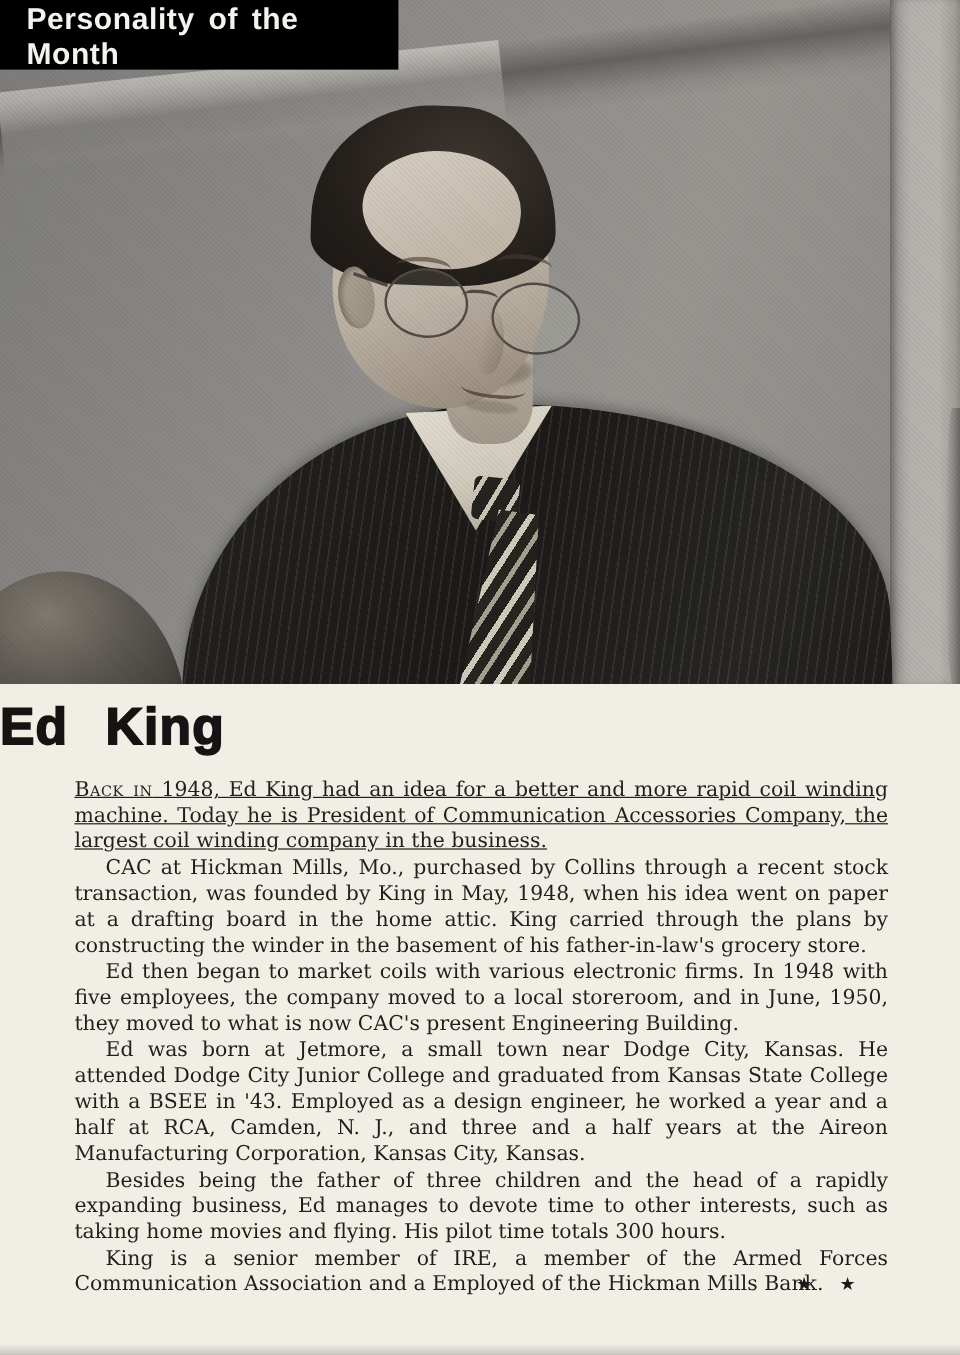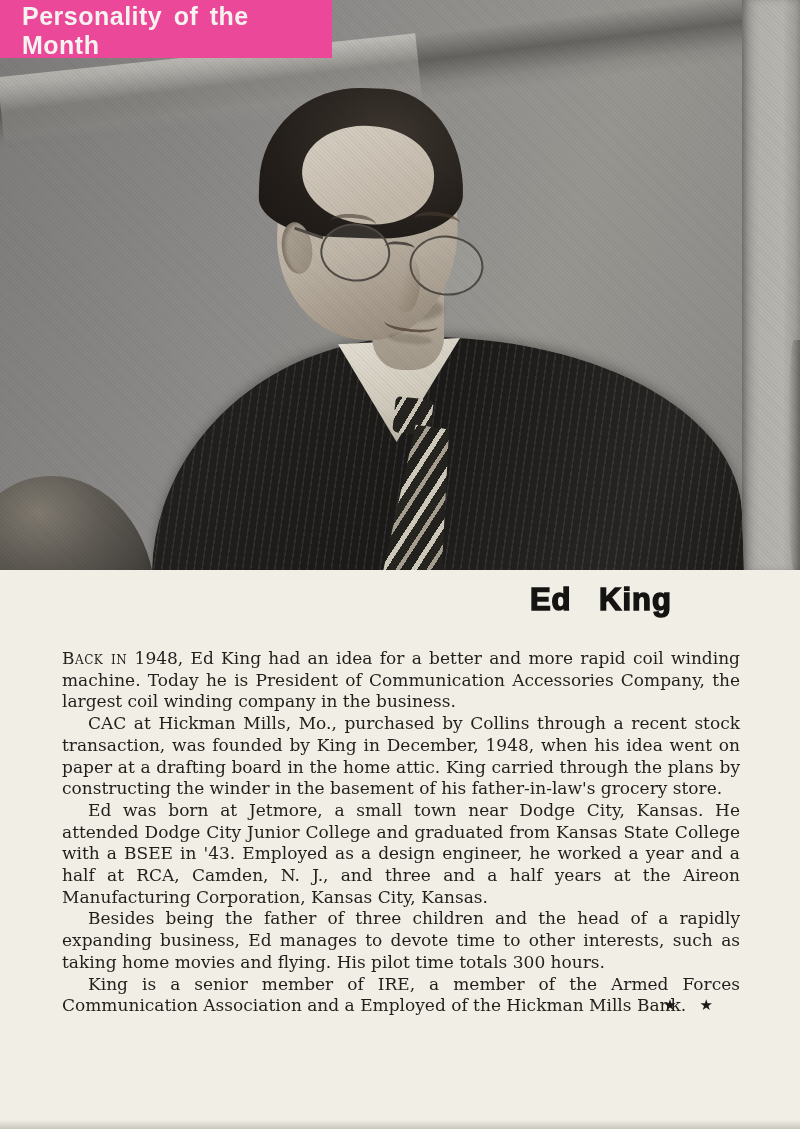--- a/index.html
+++ b/index.html
@@ -130,47 +130,47 @@
     border-radius:0 0 50% 50%; transform:rotate(6deg);
   }
   .lip-shadow {
     position:absolute; left:388px; top:334px; width:44px; height:10px;
     background:rgba(110,96,80,0.35); border-radius:50%; transform:rotate(6deg); filter:blur(1px);
   }
 
   
   .banner {
     position:absolute; left:0; top:0; width:332px; height:58px;
-    background:#ec4899; z-index:5;
+    background:#000000; z-index:5;
     display:flex; align-items:center;
   }
   .banner-label {
     color:#f4f3ef;
     font-family:"Liberation Sans", sans-serif;
     font-weight:bold; font-size:25px; letter-spacing:0.5px;
     word-spacing:4px;
     padding-left:22px; padding-top:4px;
   }
 
   
   .article-title {
     position:absolute; left:0; top:582px; width:672px;
-    text-align:right;
+    text-align:left;
     font-family:"Liberation Sans", sans-serif;
-    font-weight:bold; font-size:31px; letter-spacing:1px; word-spacing:18px;
+    font-weight:bold; font-size:43px; letter-spacing:1px; word-spacing:18px;
     color:#151412;
     -webkit-text-stroke:1.5px #151412;
   }
   .article {
     position:absolute; left:62px; top:648px; width:678px;
     font-size:17px; line-height:21.7px; color:#201f1c;
     text-align:justify;
   }
   .article p { margin:0; text-indent:26px; }
-  .article p.first { text-indent:0; }
+  .article p.first { text-indent:0;text-decoration:underline; }
   .smallcaps { font-variant:small-caps; letter-spacing:0.5px; }
   .last-para { position:relative; }
   .stars {
     position:absolute; right:18px; bottom:0;
     font-size:15px; letter-spacing:9px; color:#1a1918;
     font-family:"DejaVu Sans", sans-serif;
   }
   .page-bottom-edge {
     position:absolute; left:0; bottom:0; width:800px; height:9px;
     background:linear-gradient(to bottom, rgba(200,197,188,0), #c9c6bd);
@@ -213,20 +213,21 @@
   </div>
 
   <div class="banner">
     <span class="banner-label">Personality of the Month</span>
   </div>
 
   <h1 class="article-title">Ed King</h1>
 
   <div class="article">
     <p class="first"><span class="smallcaps">Back in</span><span> 1948, Ed King had an idea for a better and more rapid coil winding machine. Today he is President of Communication Accessories Company, the largest coil winding company in the business.</span></p>
-    <p>CAC at Hickman Mills, Mo., purchased by Collins through a recent stock transaction, was founded by King in December, 1948, when his idea went on paper at a drafting board in the home attic. King carried through the plans by constructing the winder in the basement of his father-in-law's grocery store.</p>
+    <p>CAC at Hickman Mills, Mo., purchased by Collins through a recent stock transaction, was founded by King in May, 1948, when his idea went on paper at a drafting board in the home attic. King carried through the plans by constructing the winder in the basement of his father-in-law's grocery store.</p>
+    <p>Ed then began to market coils with various electronic firms. In 1948 with five employees, the company moved to a local storeroom, and in June, 1950, they moved to what is now CAC's present Engineering Building.</p>
     <p>Ed was born at Jetmore, a small town near Dodge City, Kansas. He attended Dodge City Junior College and graduated from Kansas State College with a BSEE in '43. Employed as a design engineer, he worked a year and a half at RCA, Camden, N. J., and three and a half years at the Aireon Manufacturing Corporation, Kansas City, Kansas.</p>
     <p>Besides being the father of three children and the head of a rapidly expanding business, Ed manages to devote time to other interests, such as taking home movies and flying. His pilot time totals 300 hours.</p>
     <p class="last-para"><span>King is a senior member of IRE, a member of the Armed Forces Communication Association and a Employed of the Hickman Mills Bank.</span><span class="stars">★ ★</span></p>
   </div>
 
   <div class="page-bottom-edge"></div>
 </div>
 
 </body></html>

